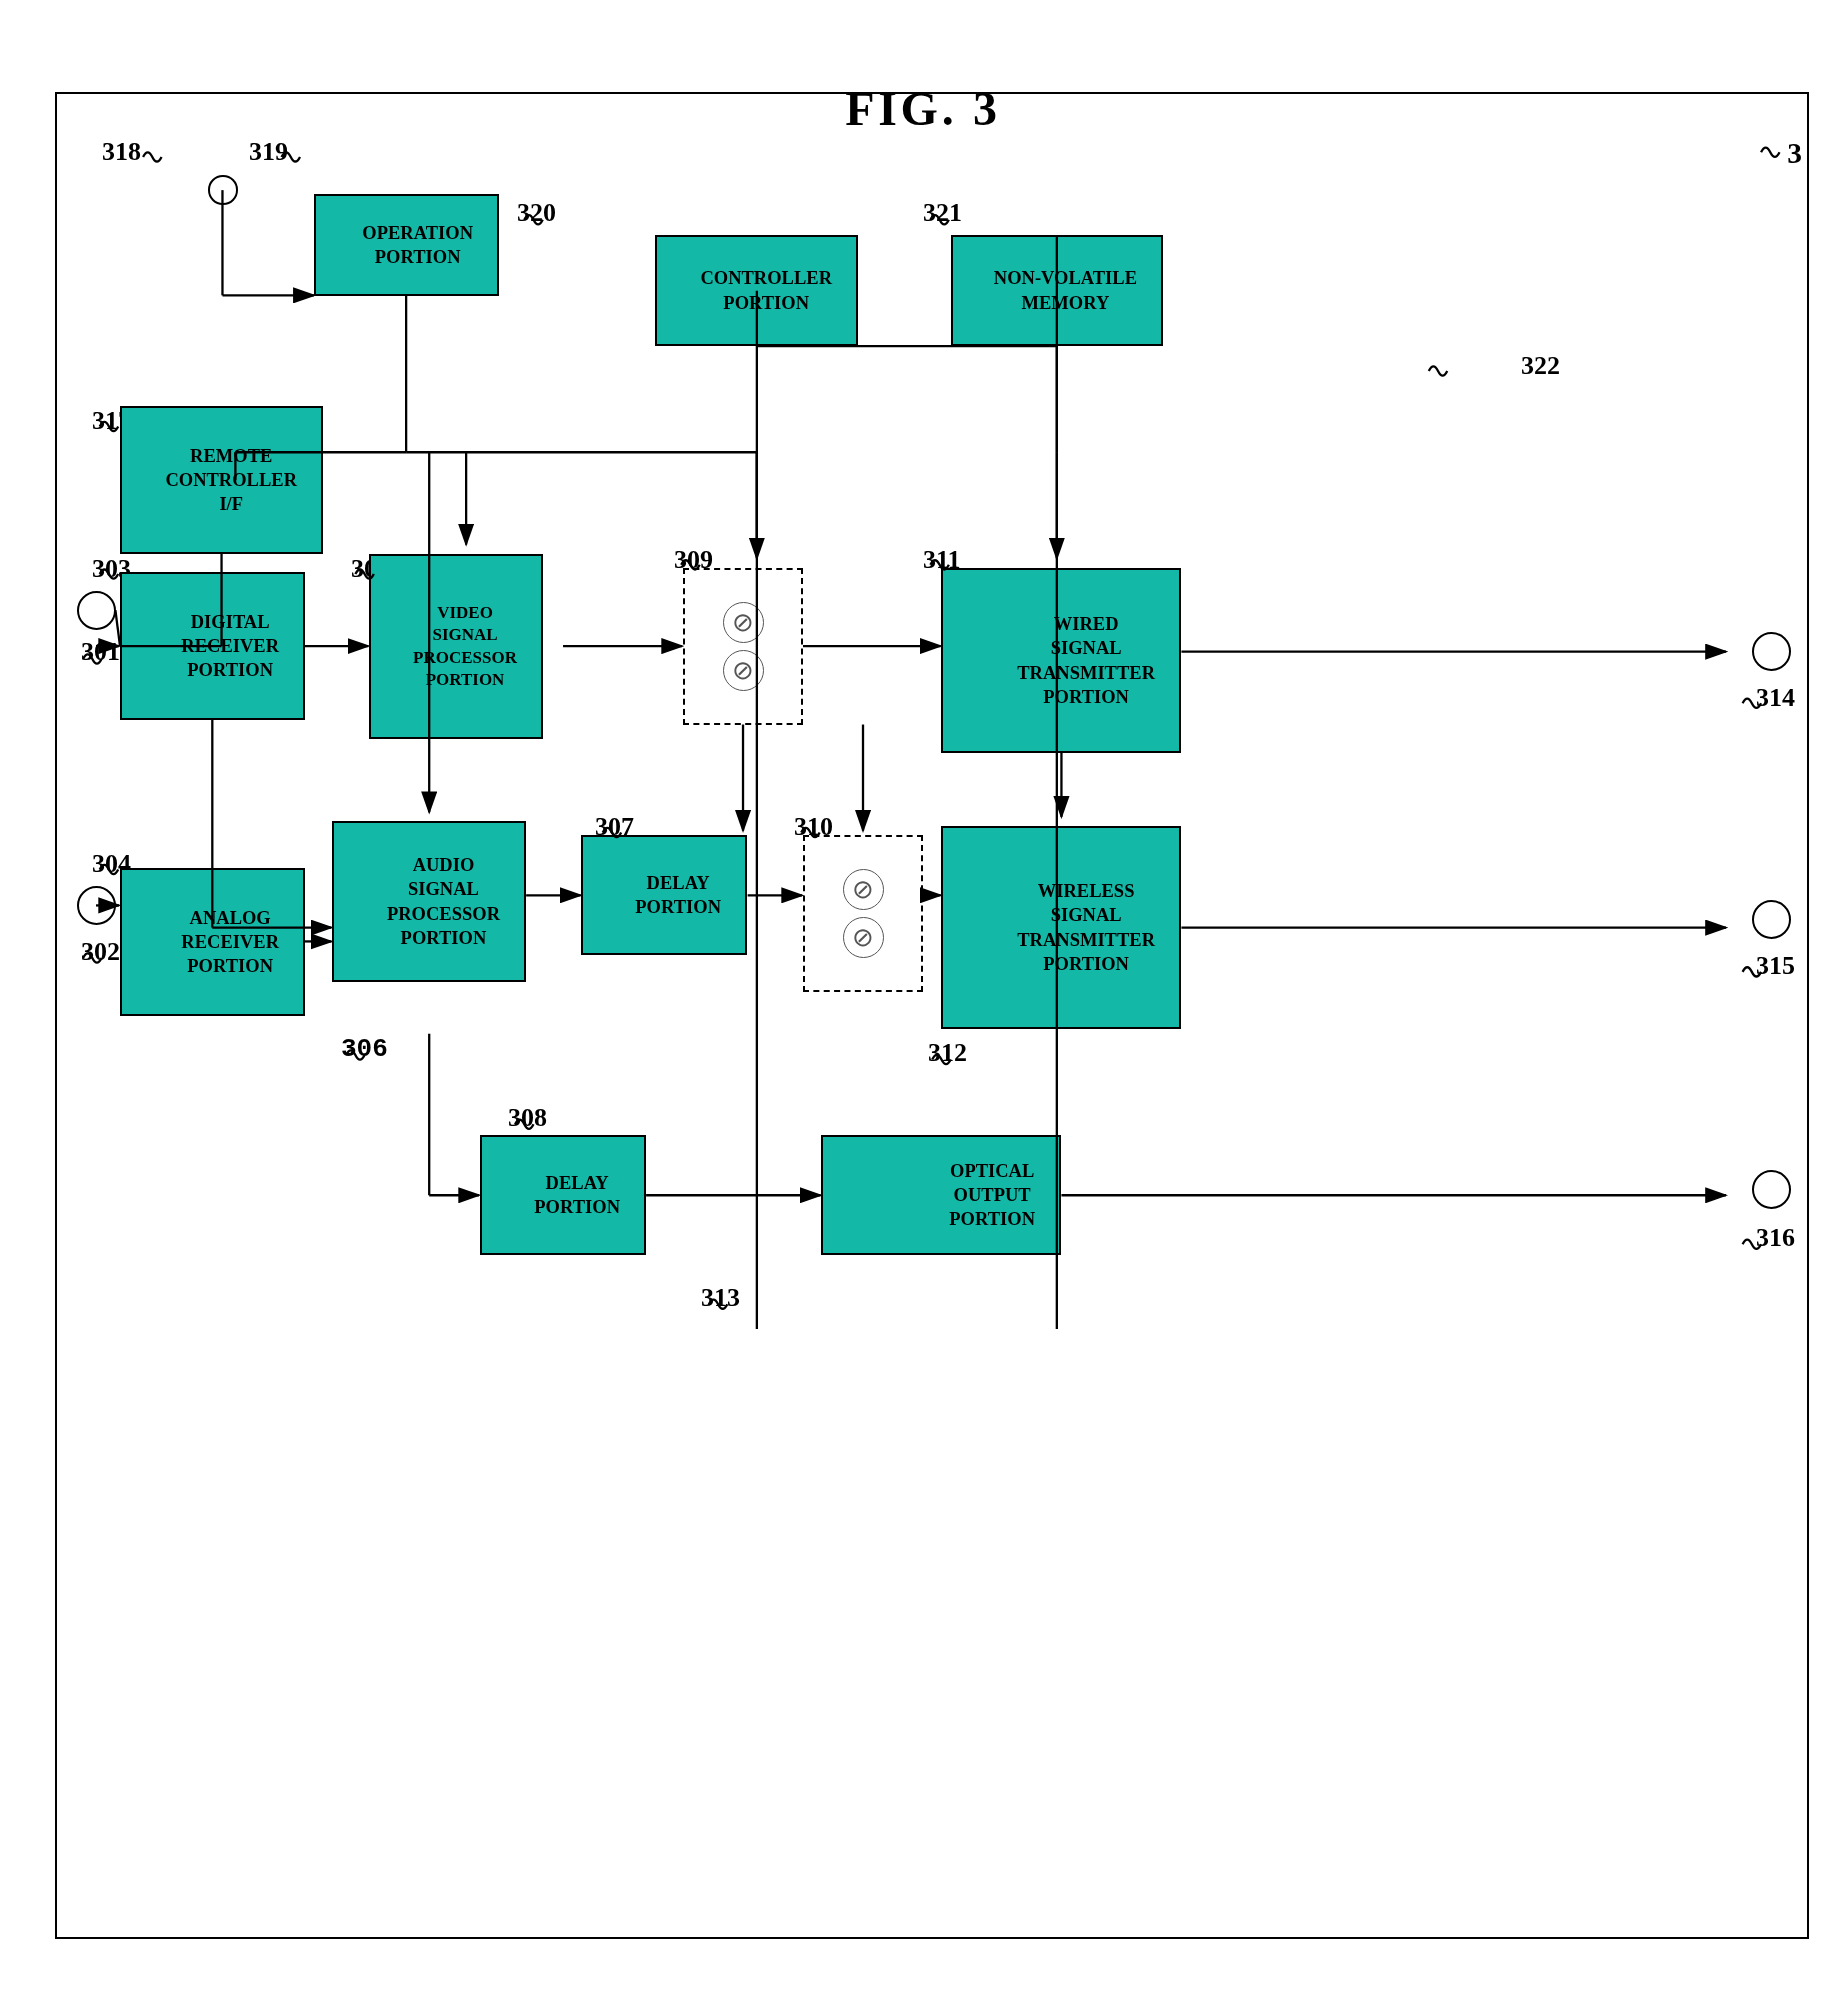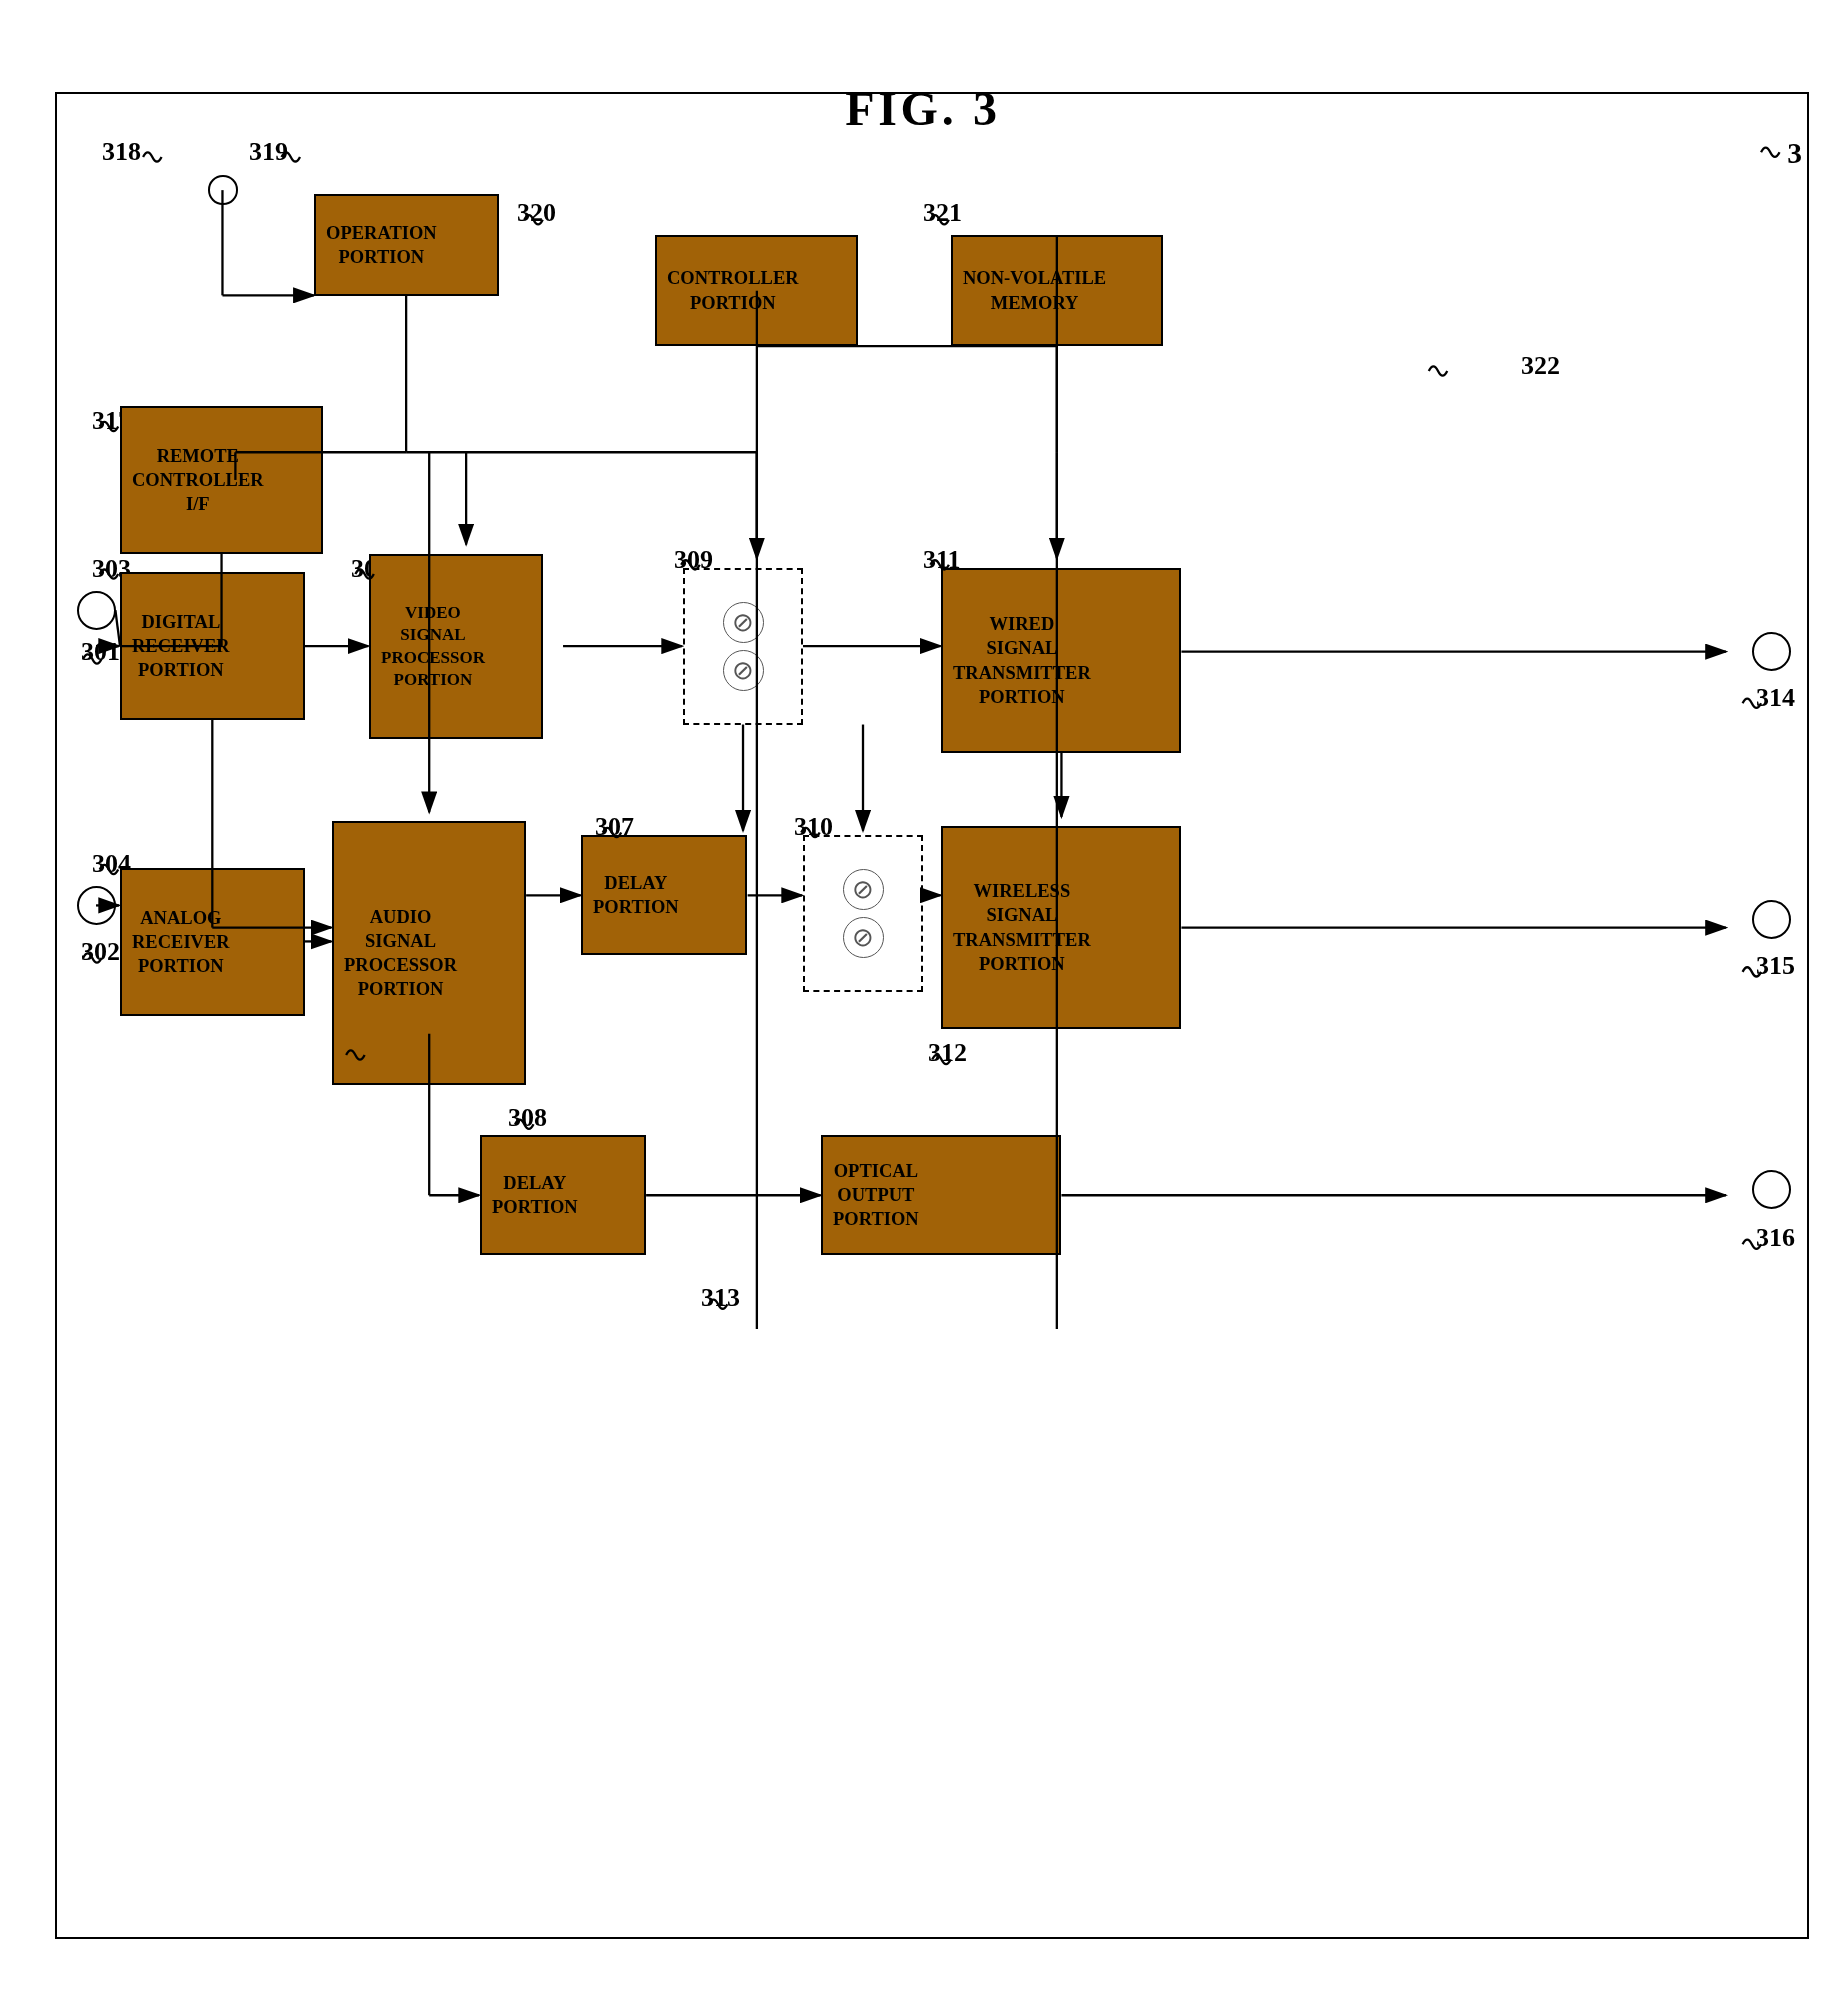--- a/index.html
+++ b/index.html
@@ -35,29 +35,29 @@
       position: absolute;
       font-size: 26px;
       font-weight: bold;
       white-space: nowrap;
     }
 
     
     .block {
       position: absolute;
       border: 2.8px solid #000;
-      background: #a16207;
+      background: #14b8a6;
       display: flex;
       align-items: center;
-      justify-content: flex-start;
+      justify-content: flex-end;
       text-align: center;
       font-size: 20px;
       font-weight: bold;
       line-height: 1.3;
-      padding: 10px;
+      padding: 24px;
     }
 
     .block-dashed {
       position: absolute;
       border: 2.8px dashed #000;
       background: #fff;
       display: flex;
       align-items: center;
       justify-content: center;
       flex-direction: column;
@@ -191,21 +191,21 @@
 <div class="ref-label" style="top:937px; left:81px;">302</div>
 
 <div class="block" style="top:868px; left:120px; width:185px; height:148px; font-size:18.5px;">
   <span style="white-space:pre-line;">ANALOG
 RECEIVER
 PORTION</span>
 </div>
 
 <div class="ref-label" style="top:1034px; left:341px;font-family:Liberation Mono, monospace;">306</div>
 
-<div class="block" style="top:821px; left:332px; width:194px; height:264px; font-size:18.5px;">
+<div class="block" style="top:821px; left:332px; width:194px; height:161px; font-size:18.5px;">
   <span style="white-space:pre-line;">AUDIO
 SIGNAL
 PROCESSOR
 PORTION</span>
 </div>
 
 <div class="ref-label" style="top:812px; left:595px;">307</div>
 
 <div class="block" style="top:835px; left:581px; width:166px; height:120px; font-size:18.5px;">
   <span style="white-space:pre-line;">DELAY

